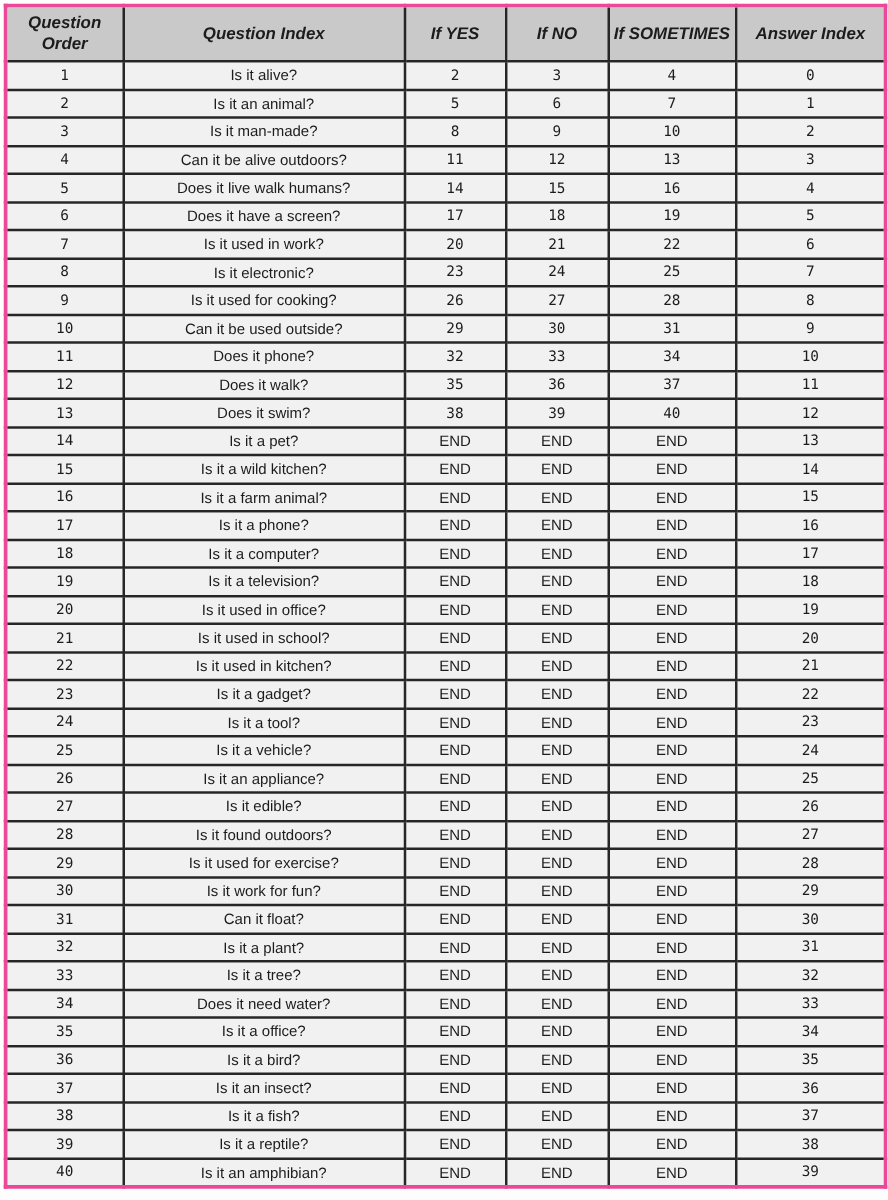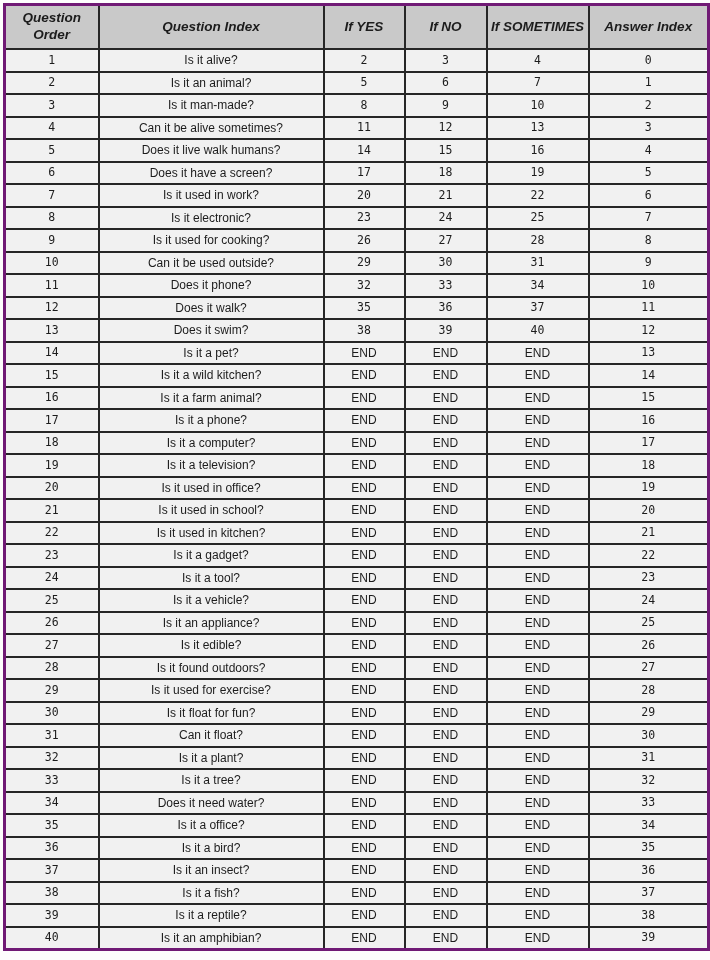--- a/index.html
+++ b/index.html
@@ -14,21 +14,21 @@
   .page {
     width: 710px;
     height: 960px;
     box-sizing: border-box;
     padding: 3px;
   }
   table {
     border-collapse: collapse;
     table-layout: fixed;
     width: 704px;
-    border: 3px solid #701a75;
+    border: 3px solid #ec4899;
   }
   th, td {
     border: 2px solid #262626;
     text-align: center;
     vertical-align: middle;
     overflow: hidden;
     padding: 0 3px;
   }
   th {
     background: #c9c9c9;
@@ -92,21 +92,21 @@
         <tr>
           <td class="num">3</td>
           <td>Is it man-made?</td>
           <td class="num">8</td>
           <td class="num">9</td>
           <td class="num">10</td>
           <td class="num">2</td>
         </tr>
         <tr>
           <td class="num">4</td>
-          <td>Can it be alive sometimes?</td>
+          <td>Can it be alive outdoors?</td>
           <td class="num">11</td>
           <td class="num">12</td>
           <td class="num">13</td>
           <td class="num">3</td>
         </tr>
         <tr>
           <td class="num">5</td>
           <td>Does it live walk humans?</td>
           <td class="num">14</td>
           <td class="num">15</td>
@@ -300,21 +300,21 @@
         <tr>
           <td class="num">29</td>
           <td>Is it used for exercise?</td>
           <td>END</td>
           <td>END</td>
           <td>END</td>
           <td class="num">28</td>
         </tr>
         <tr>
           <td class="num">30</td>
-          <td>Is it float for fun?</td>
+          <td>Is it work for fun?</td>
           <td>END</td>
           <td>END</td>
           <td>END</td>
           <td class="num">29</td>
         </tr>
         <tr>
           <td class="num">31</td>
           <td>Can it float?</td>
           <td>END</td>
           <td>END</td>

